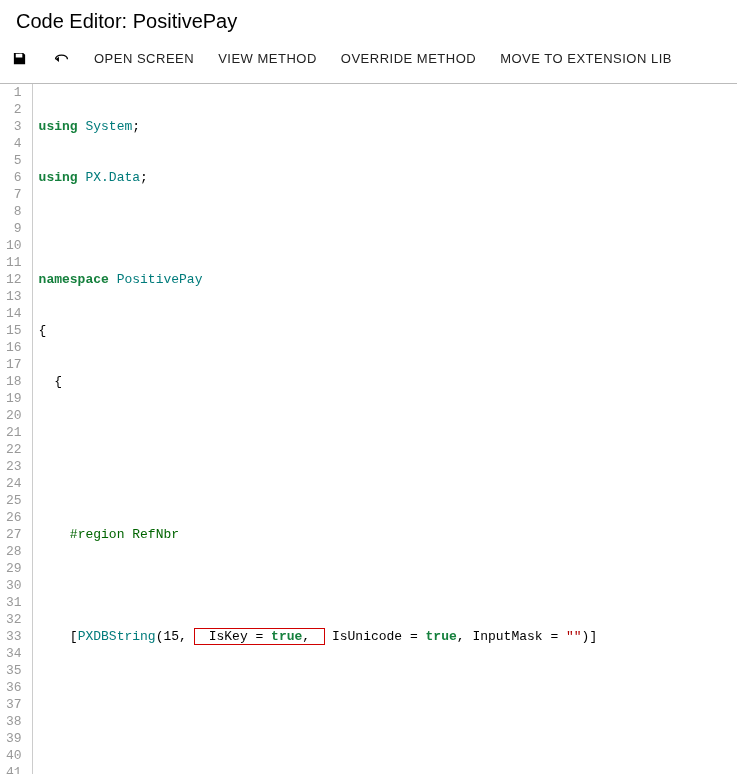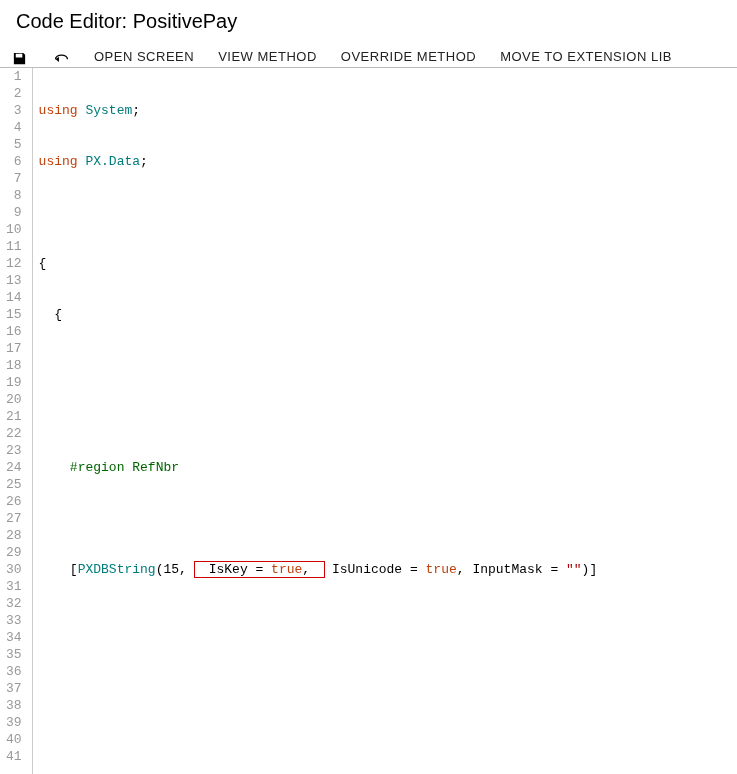--- a/index.html
+++ b/index.html
@@ -9,22 +9,23 @@
     background: #fff;
     color: #000;
     font-size: 13px;
   }
   .title {
     font-size: 20px;
     padding: 10px 6px 12px 16px;
   }
   .toolbar {
     display: flex;
+    align-items: center;
     gap: 24px;
-    padding: 4px 6px 0 10px;
+    padding: 4px 6px 16px 10px;
     border-bottom: 1px solid #bbb;
   }
   .tbtn {
     cursor: pointer;
     letter-spacing: 0.5px;
     font-size: 13px;
     color: #222;
   }
   .iconbtn {
     width: 18px;
@@ -50,21 +51,21 @@
   }
   .gutter div { padding: 0 2px; }
   .code {
     flex: 1;
     border-left: 1px solid #ccc;
     padding-left: 6px;
     white-space: pre;
     overflow-x: auto;
   }
   .code .line { min-height: 17px; }
-  .kw   { color: #c2410c; }
+  .kw   { color: #15803d; font-weight: bold; }
   .type { color: #007b7b; }
   .reg  { color: #006400; }
   .str  { color: #b00000; }
   .mark {
     border: 1.5px solid #d00000;
     padding: 0 14px;
     margin: 0 -1px;
     display: inline-block;
     line-height: 15px;
   }
@@ -137,20 +138,21 @@
       <div>37</div>
       <div>38</div>
       <div>39</div>
       <div>40</div>
       <div>41</div>
     </div>
   <div class="code" id="code">
     <div class="line"><span class="kw">using</span> <span class="type">System</span>;</div>
     <div class="line"><span class="kw">using</span> <span class="type">PX.Data</span>;</div>
     <div class="line"></div>
+    <div class="line"><span class="kw">namespace</span> <span class="type">PositivePay</span></div>
     <div class="line">{</div>
     <div class="line sp1">{</div>
     <div class="line"></div>
     <div class="line"></div>
     <div class="line sp2"><span class="reg">#region RefNbr</span></div>
     <div class="line"></div>
     <div class="line sp2">[<span class="type">PXDBString</span><span>(15, </span><span class="mark"><span>IsKey = </span><span class="kw">true</span>,</span> <span>IsUnicode = </span><span class="kw">true</span><span>, InputMask = </span><span class="str">""</span>)]</div>
     
     
     

